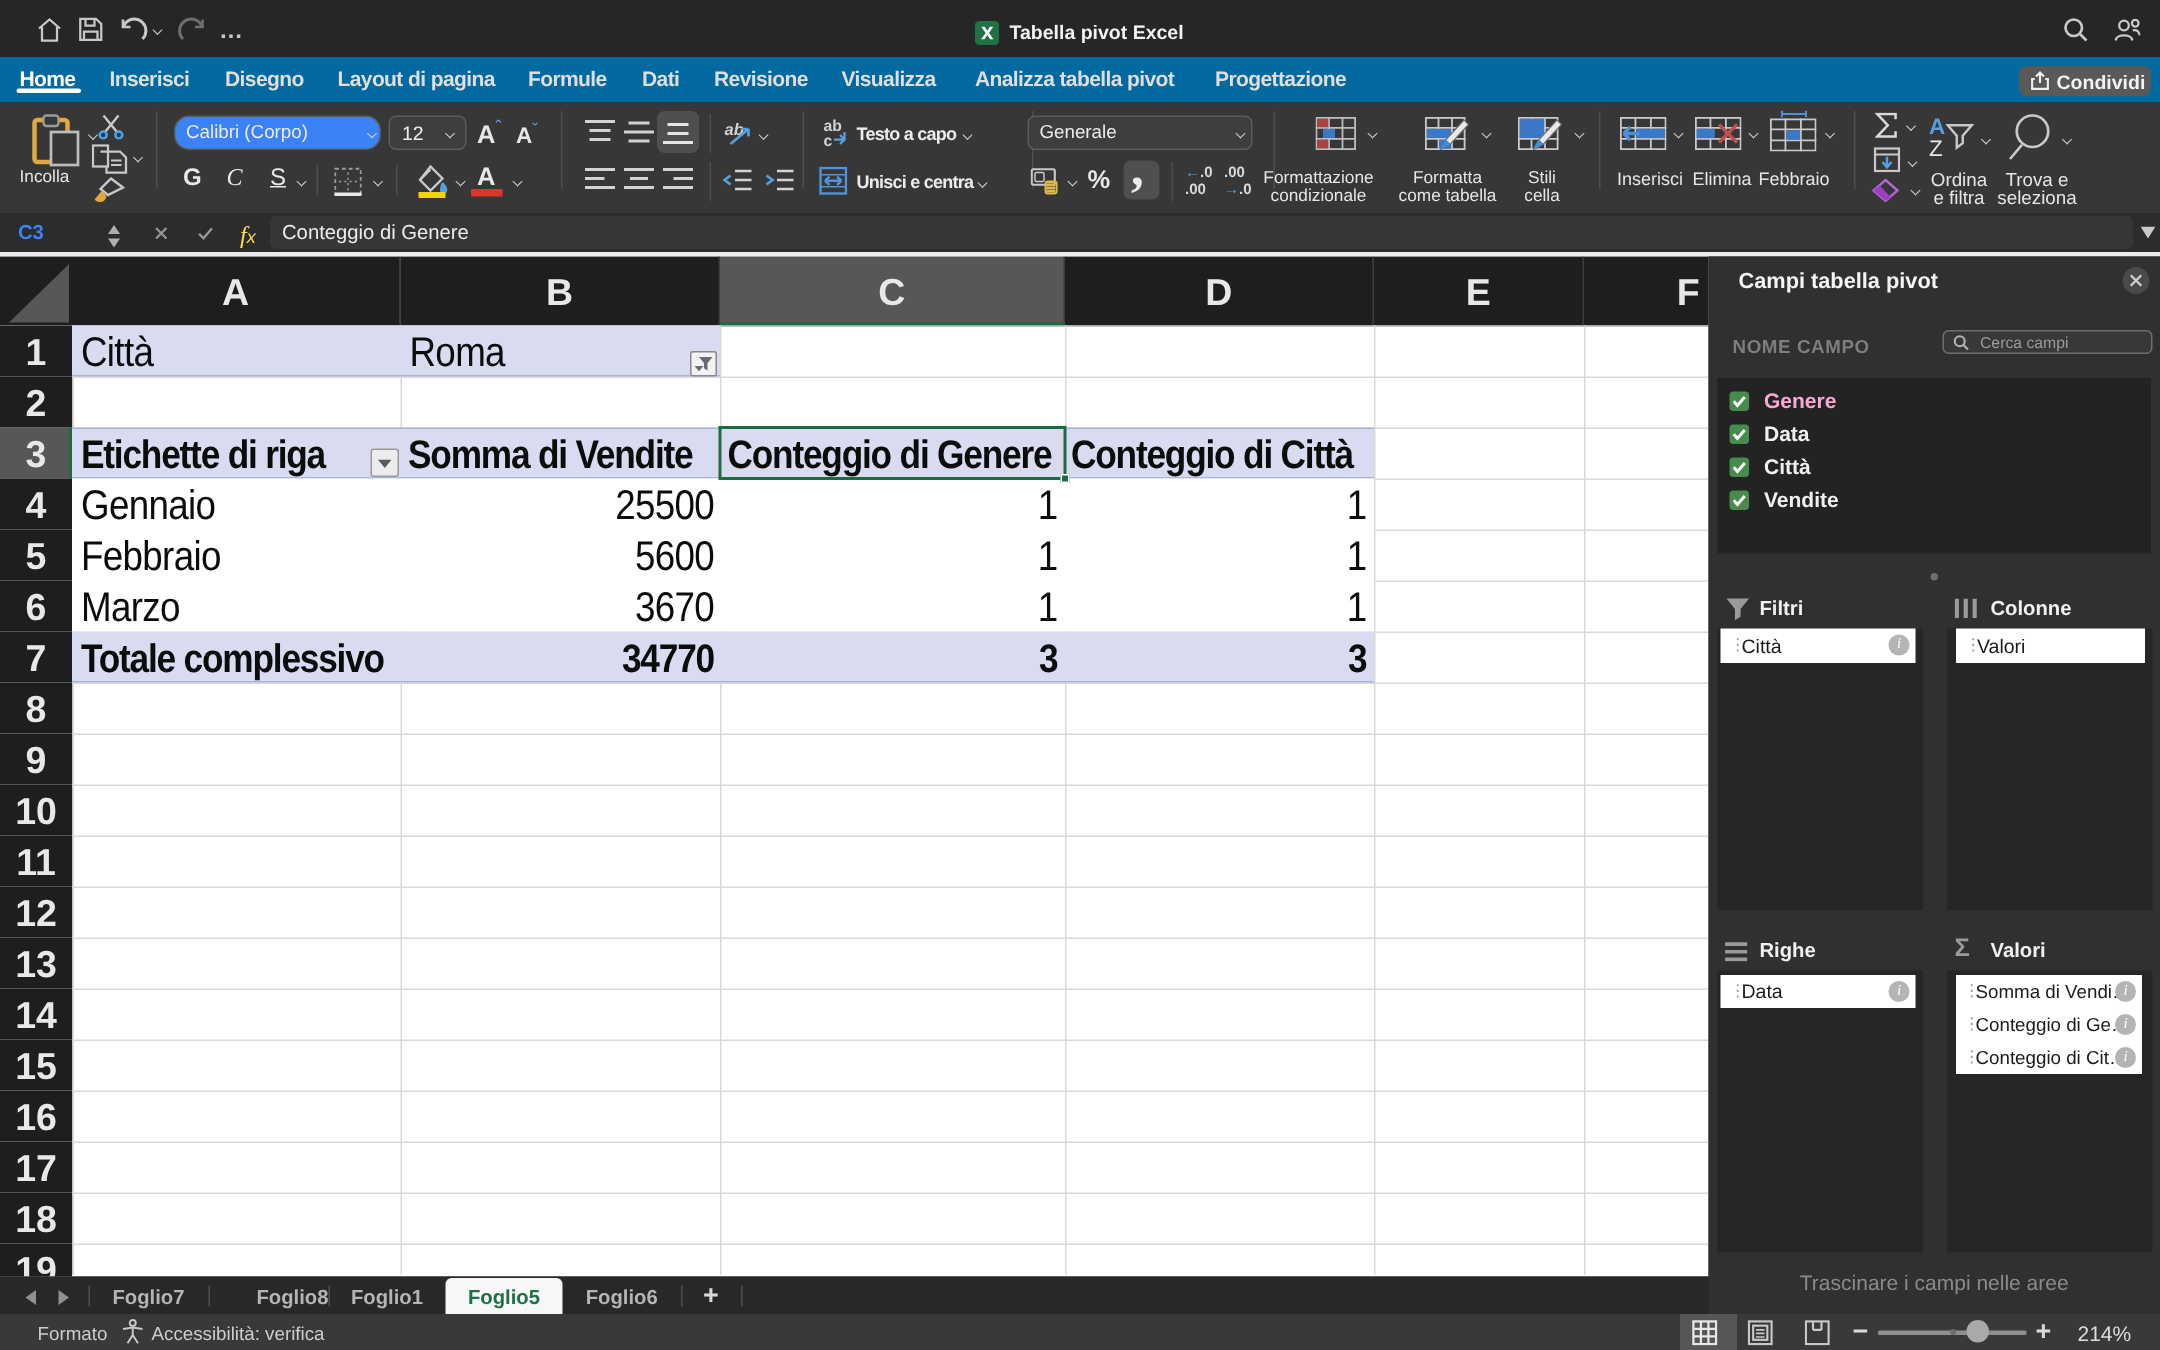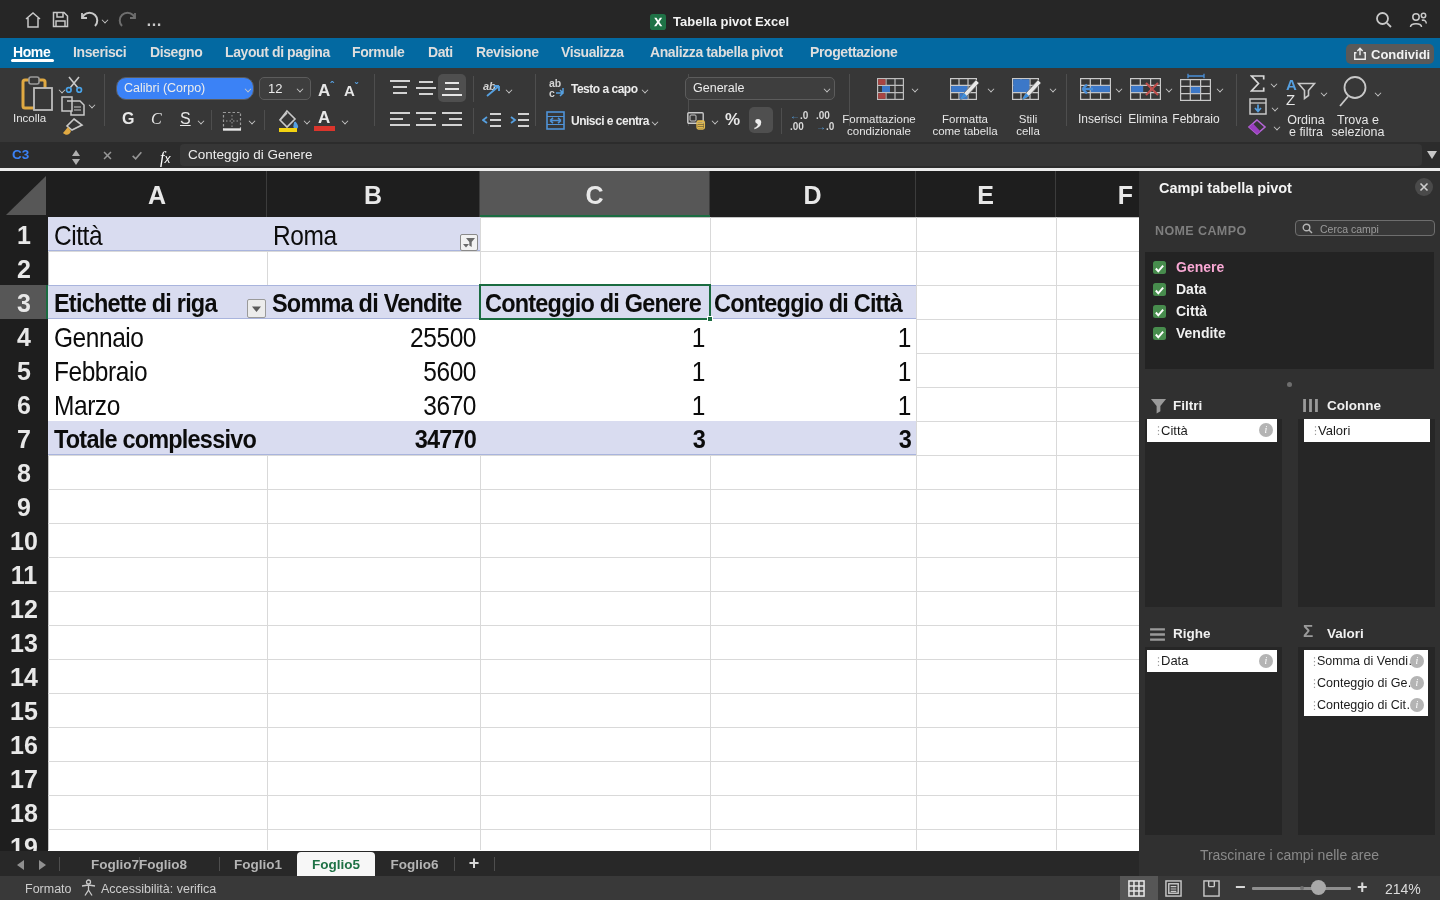--- a/index.html
+++ b/index.html
@@ -302,21 +302,21 @@
     <svg class="abs" style="left:72px;top:8px" width="8" height="15" viewBox="0 0 8 15">
         <path d="M4 0 L8 6 H0 Z" fill="#b0b0b0"></path>
         <path d="M4 15 L0 9 H8 Z" fill="#b0b0b0"></path>
       </svg>
     <svg class="abs" style="left:103px;top:9px" width="9" height="9" viewBox="0 0 13 13" stroke="#969696" stroke-width="2.2">
         <path d="M1.5 1.5 L11.5 11.5 M11.5 1.5 L1.5 11.5"></path>
       </svg>
     <svg class="abs" style="left:132px;top:9px" width="10" height="9" viewBox="0 0 15 13" fill="none" stroke="#969696" stroke-width="2.4">
         <path d="M1 7 L5.5 11.5 L14 1.5"></path>
       </svg>
-    <div class="abs" style="left:160px;top:7px;color:#ffffff;font-size:16px;font-style:italic;font-family:'Liberation Serif',serif"><i>f</i><span style="font-size:12px">x</span></div>
+    <div class="abs" style="left:160px;top:7px;color:#fde047;font-size:16px;font-style:italic;font-family:'Liberation Serif',serif"><i>f</i><span style="font-size:12px">x</span></div>
     <div class="abs" style="left:180px;top:2px;width:1242px;height:22px;background:#363636;border-radius:4px"></div>
     <div class="abs" style="left:188px;top:5px;color:#ececec;font-size:13.5px">Conteggio di Genere</div>
     <svg class="abs" style="left:1427px;top:9px" width="10" height="8" viewBox="0 0 10 8">
         <path d="M0 0 H10 L5 8 Z" fill="#c9c9c9"></path>
       </svg>
   </div>
   <div id="fline"></div>
   <div id="sheet">
 
     <div class="abs" style="left:0;top:0;width:48px;height:46px;background:#1e1e1e"></div>
@@ -499,23 +499,23 @@
     <div class="abs" style="left:0;top:676px;width:301px;text-align:center;color:#8a8a8a;font-size:14px">Trascinare i campi nelle aree</div>
   </div>
   <div id="tabbar">
     <svg class="abs" style="left:16px;top:9px" width="9" height="10" viewBox="0 0 9 10">
         <path d="M8 0 L1 5 L8 10 Z" fill="#909090"></path>
       </svg>
     <svg class="abs" style="left:38px;top:9px" width="9" height="10" viewBox="0 0 9 10">
         <path d="M1 0 L8 5 L1 10 Z" fill="#909090"></path>
       </svg>
     <div class="abs" style="left:59px;top:6px;width:1px;height:14px;background:#4e4e4e"></div>
-    <div class="abs" style="left:59px;top:0;width:80px;height:25px;text-align:right;line-height:27px;color:#b5b5b5;font-size:13.5px;font-weight:bold">Foglio7</div>
+    <div class="abs" style="left:59px;top:0;width:80px;height:25px;text-align:center;line-height:27px;color:#b5b5b5;font-size:13.5px;font-weight:bold">Foglio7</div>
     <div class="abs" style="left:139px;top:6px;width:1px;height:14px;background:#4e4e4e"></div>
-    <div class="abs" style="left:139px;top:0;width:80px;height:25px;text-align:left;line-height:27px;color:#b5b5b5;font-size:13.5px;font-weight:bold">Foglio8</div>
+    <div class="abs" style="left:139px;top:0;width:80px;height:25px;text-align:right;line-height:27px;color:#b5b5b5;font-size:13.5px;font-weight:bold">Foglio8</div>
     <div class="abs" style="left:219px;top:6px;width:1px;height:14px;background:#4e4e4e"></div>
     <div class="abs" style="left:219px;top:0;width:78px;height:25px;text-align:center;line-height:27px;color:#b5b5b5;font-size:13.5px;font-weight:bold">Foglio1</div>
     <div class="abs" style="left:297px;top:1px;width:78px;height:24px;background:#f7f7f7;border-radius:4px 4px 0 0;text-align:center;line-height:26px;color:#1e7145;font-size:13.5px;font-weight:bold">Foglio5</div>
     <div class="abs" style="left:375px;top:0;width:79px;height:25px;text-align:center;line-height:27px;color:#b5b5b5;font-size:13.5px;font-weight:bold">Foglio6</div>
     <div class="abs" style="left:454px;top:6px;width:1px;height:14px;background:#4e4e4e"></div>
     <div class="abs" style="left:454px;top:0;width:40px;height:25px;text-align:center;line-height:25px;color:#d8d8d8;font-size:18px;font-weight:bold">+</div>
     <div class="abs" style="left:494px;top:6px;width:1px;height:14px;background:#4e4e4e"></div>
   </div>
   <div id="statusbar">
     <div class="abs" style="left:25px;top:6px;color:#cdcdcd;font-size:12.5px">Formato</div>

